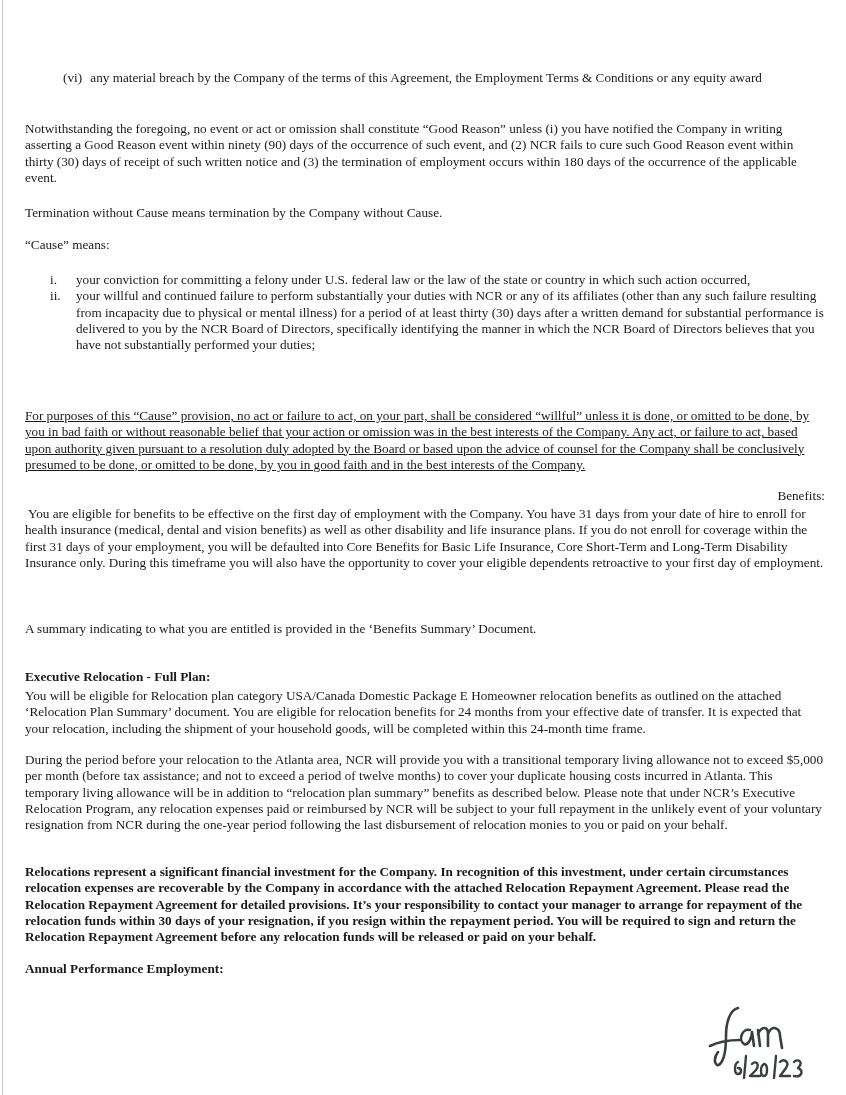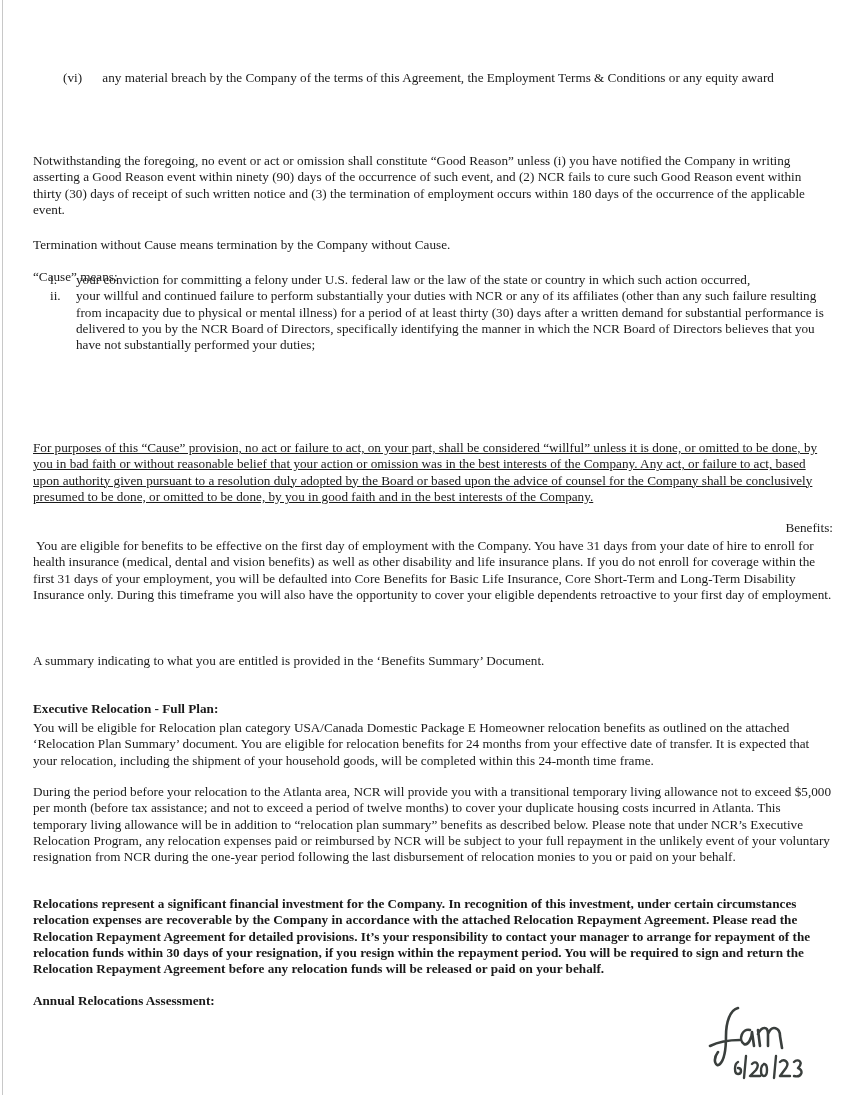--- a/index.html
+++ b/index.html
@@ -34,24 +34,24 @@
     p { margin: 0; }
     .item-vi {
       position: absolute;
       top: 70px;
       left: 38px;
       width: 758px;
     }
     .item-vi .lbl {
       display: inline-block;
       width: 20px;
-      margin-right: 16px;
+      margin-right: 4px;
     }
     .item-vi .cont { padding-left: 27px; }
-    .block { position: absolute; left: 8px; width: 800px; margin-top: 32px; }
+    .block { position: absolute; left: 0; width: 800px; }
     .b-notwith { top: 121px; }
     .b-term { top: 205px; }
     .b-cause { top: 237px; }
     .cause-list {
       position: absolute;
       top: 272px;
       left: 0;
       width: 800px;
       list-style: none;
       margin: 0;
@@ -125,21 +125,21 @@
 
   <p class="block b-benefits-h">Benefits:</p>
   <p class="block b-benefits">You are eligible for benefits to be effective on the first day of employment with the Company. You have 31 days from your date of hire to enroll for health insurance (medical, dental and vision benefits) as well as other disability and life insurance plans. If you do not enroll for coverage within the first 31 days of your employment, you will be defaulted into Core Benefits for Basic Life Insurance, Core Short-Term and Long-Term Disability Insurance only. During this timeframe you will also have the opportunity to cover your eligible dependents retroactive to your first day of employment.</p>
   <p class="block b-summary">A summary indicating to what you are entitled is provided in the ‘Benefits Summary’ Document.</p>
 
   <p class="block b-reloc-h">Executive Relocation - Full Plan:</p>
   <p class="block b-reloc">You will be eligible for Relocation plan category USA/Canada Domestic Package E Homeowner relocation benefits as outlined on the attached ‘Relocation Plan Summary’ document. You are eligible for relocation benefits for 24 months from your effective date of transfer. It is expected that your relocation, including the shipment of your household goods, will be completed within this 24-month time frame.</p>
   <p class="block b-during">During the period before your relocation to the Atlanta area, NCR will provide you with a transitional temporary living allowance not to exceed $5,000 per month (before tax assistance; and not to exceed a period of twelve months) to cover your duplicate housing costs incurred in Atlanta. This temporary living allowance will be in addition to “relocation plan summary” benefits as described below.  Please note that under NCR’s Executive Relocation Program, any relocation expenses paid or reimbursed by NCR will be subject to your full repayment in the unlikely event of your voluntary resignation from NCR during the one-year period following the last disbursement of relocation monies to you or paid on your behalf.</p>
   <p class="block b-relocations">Relocations represent a significant financial investment for the Company. In recognition of this investment, under certain circumstances relocation expenses are recoverable by the Company in accordance with the attached Relocation Repayment Agreement. Please read the Relocation Repayment Agreement for detailed provisions. It’s your responsibility to contact your manager to arrange for repayment of the relocation funds within 30 days of your resignation, if you resign within the repayment period. You will be required to sign and return the Relocation Repayment Agreement before any relocation funds will be released or paid on your behalf.</p>
 
-  <p class="block b-annual-h">Annual Relocations Assessment:</p>
+  <p class="block b-annual-h">Annual Performance Employment:</p>
 </div>
 
 <svg class="signature" viewBox="0 0 130 90">
   <g fill="none" stroke="#3a3f3d" stroke-width="2.6" stroke-linecap="round" stroke-linejoin="round">
 
     <path d="M38 8 C30 10 26 22 26 36 C26 48 24 60 20 64 C16 68 12 60 18 52 M10 46 C18 42 30 40 40 40"></path>
 
     <path d="M50 30 C42 28 38 40 44 44 C48 46 52 38 52 32 L54 46"></path>
 
     <path d="M60 46 L58 30 M58 34 C62 26 68 26 68 34 L68 46 M68 34 C72 24 80 28 80 36 L82 48"></path>

